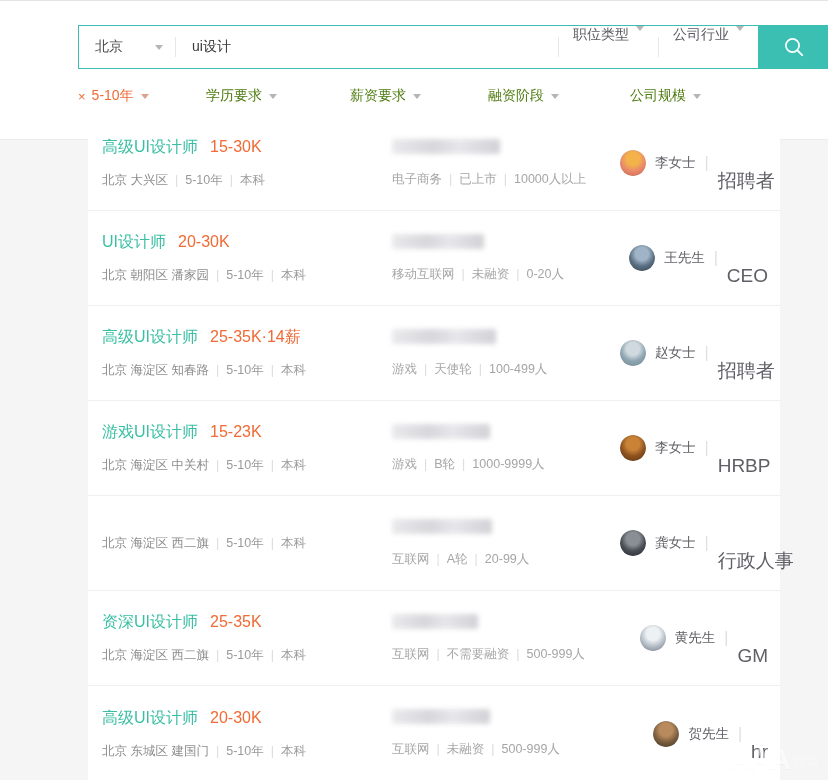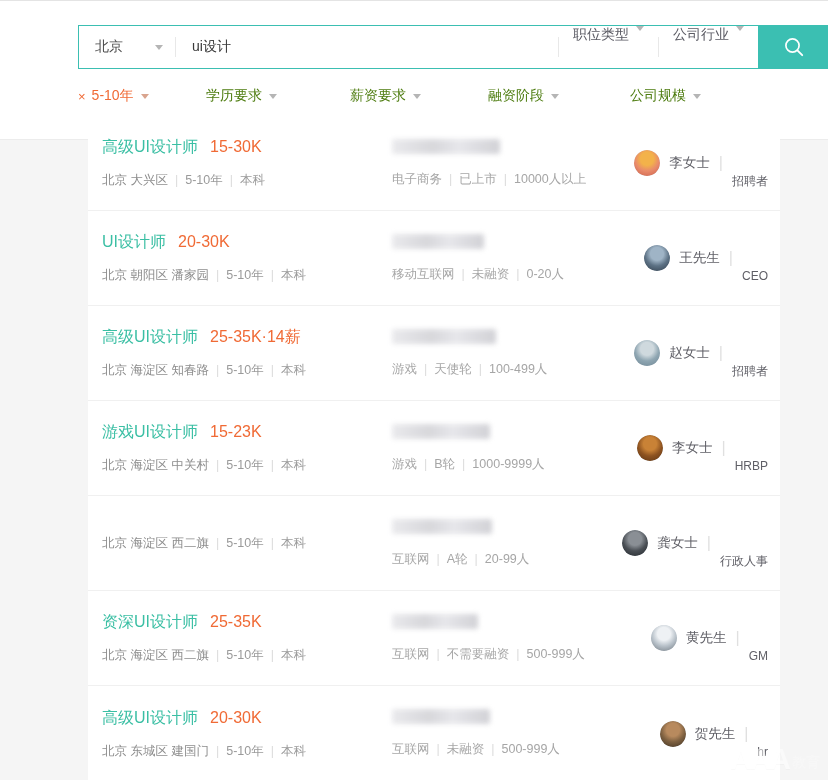--- a/index.html
+++ b/index.html
@@ -199,21 +199,21 @@
     position: absolute; inset: 0;
     border-radius: 50%;
   }
   .rec-name {
     font-size: 13.5px;
     color: #5f5f66;
     white-space: nowrap;
   }
   .rec-sep { color: #e0e0e0; margin: 0 9px; }
   .rec-role {
-    font-size: 12px;
+    font-size: 19px;
     color: #5f5f66;
     white-space: nowrap;
     margin-top: 36px;
   }
 
   
   .bottom-strip {
     position: absolute;
     left: 88px; top: 762px;
     width: 692px; height: 18px;

